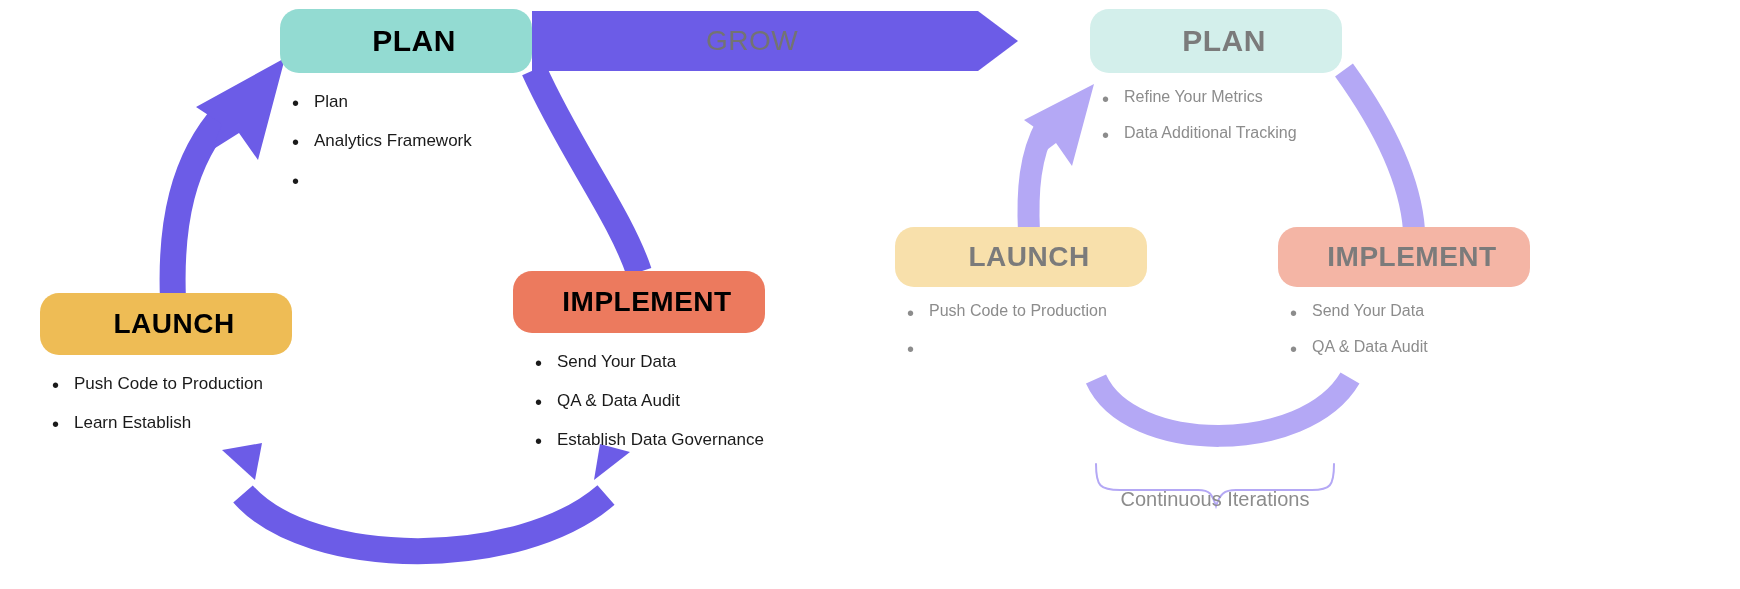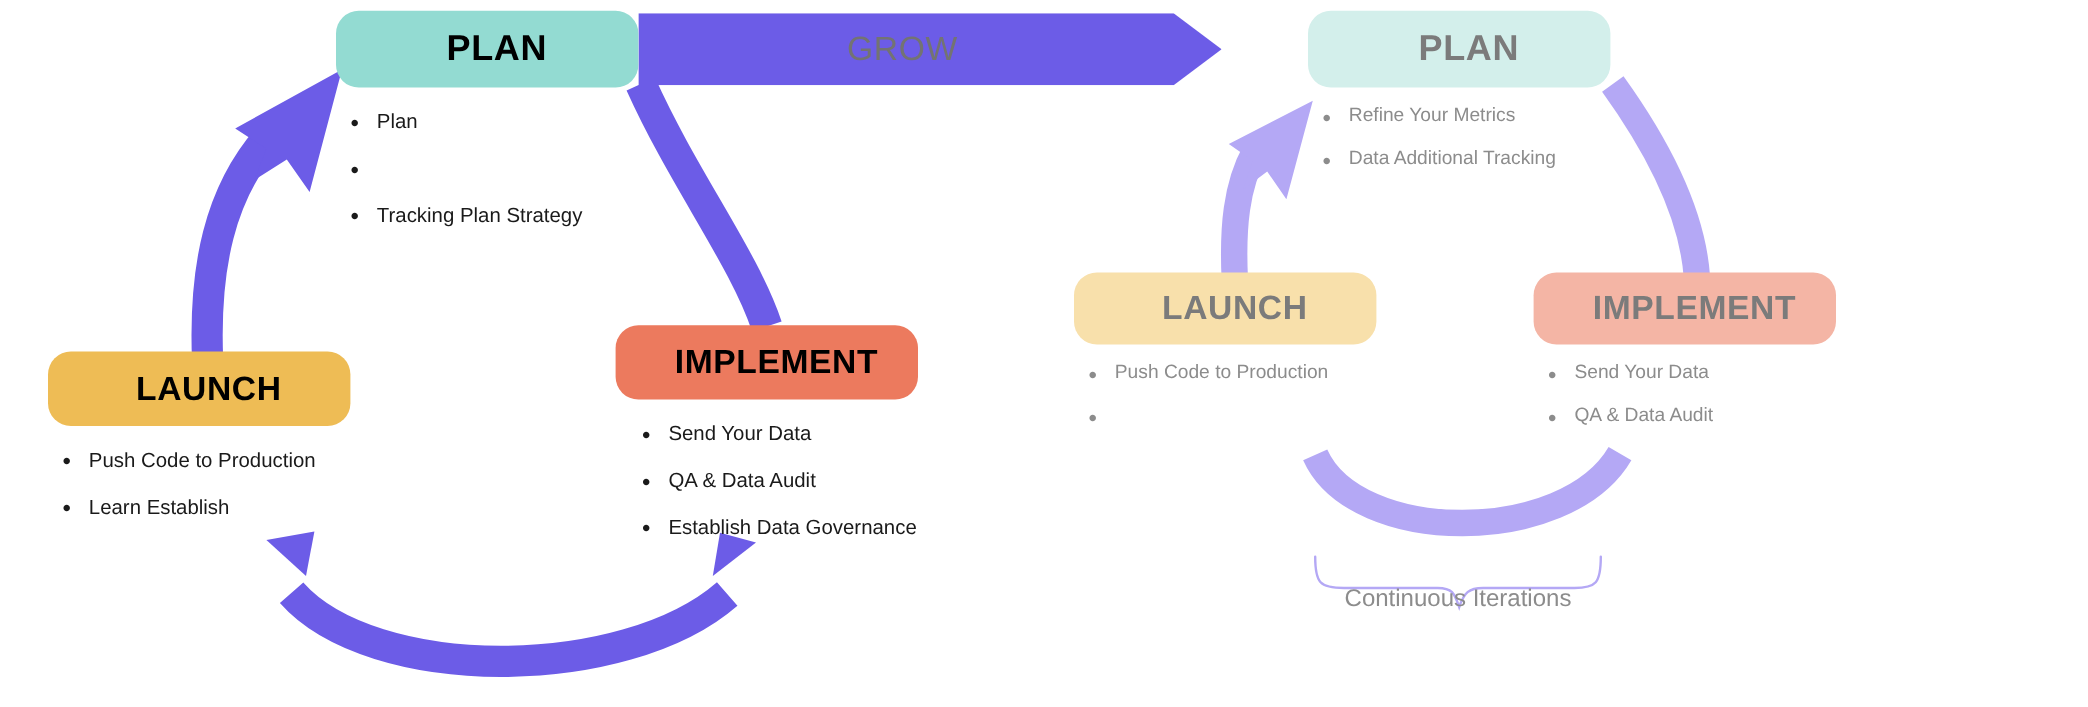--- a/index.html
+++ b/index.html
@@ -200,24 +200,24 @@
 
   <div class="phase active" id="phase-plan-left">
     <div class="phase-header">PLAN</div>
     <ul class="phase-bullets">
       <li>
         <span class="bullet-dot">•</span>
         <span class="bullet-text">Plan</span>
       </li>
       <li>
         <span class="bullet-dot">•</span>
-      </li>
-      <li>
-        <span class="bullet-dot">•</span>
-        <span class="bullet-text">Tracking Plan Strategy</span>
+        <span class="bullet-text">Analytics Framework</span>
+      </li>
+      <li>
+        <span class="bullet-dot">•</span>
       </li>
     </ul>
   </div>
 
   <div class="phase active" id="phase-launch-left">
     <div class="phase-header">LAUNCH</div>
     <ul class="phase-bullets">
       <li>
         <span class="bullet-dot">•</span>
         <span class="bullet-text">Push Code to Production</span>

